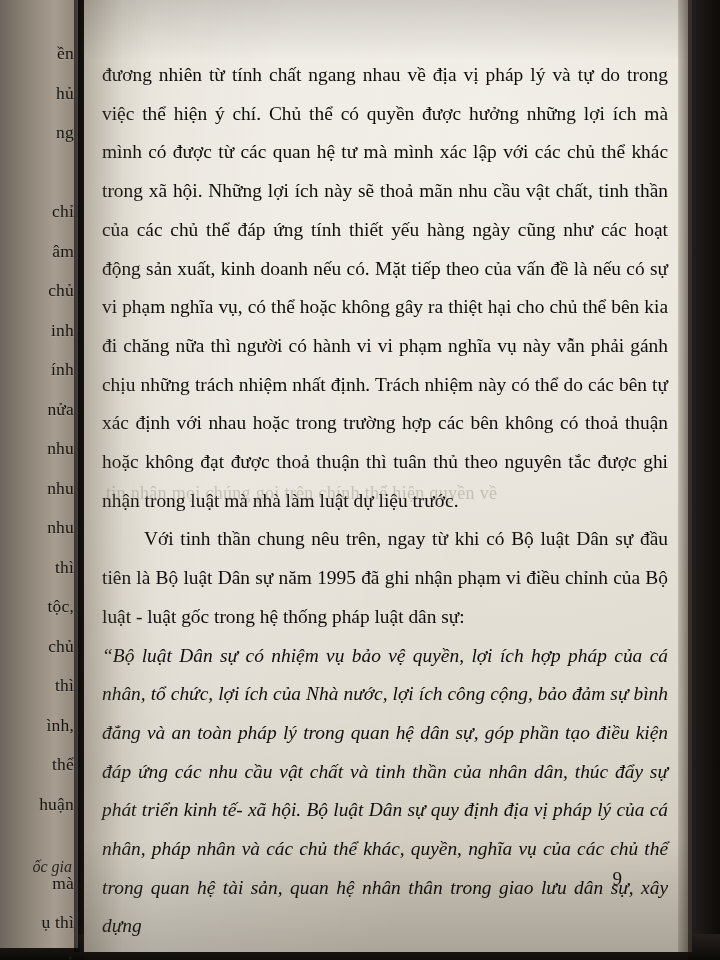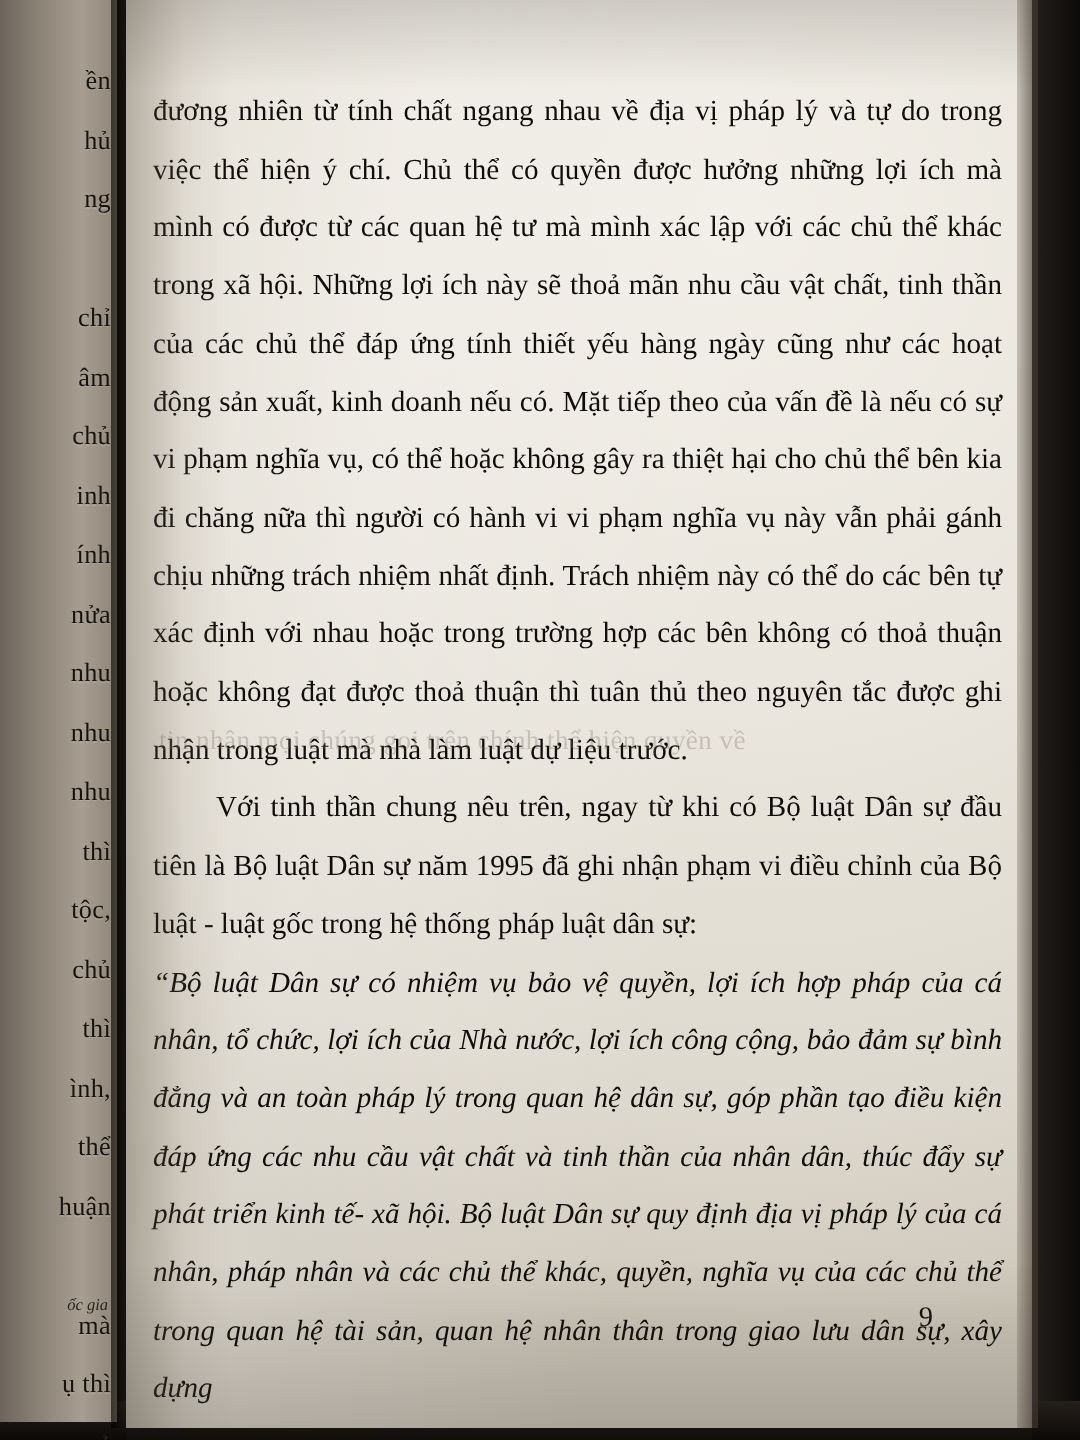--- a/index.html
+++ b/index.html
@@ -58,21 +58,21 @@
     white-space: pre;
     text-shadow: 0 1px 0 rgba(255,255,255,0.12);
   }
   .left-page .folio {
     position: absolute;
     left: 0; bottom: 72px;
     width: 78px;
     text-align: right;
     padding-right: 6px;
     box-sizing: border-box;
-    font-size: 11px;
+    font-size: 16px;
     color: #2a2520;
     font-style: italic;
   }
 
   
   .gutter {
     position: absolute;
     left: 74px; top: 0;
     width: 30px; height: 952px;
     background: linear-gradient(90deg, rgba(0,0,0,0.62) 0%, rgba(40,34,28,0.30) 45%, rgba(255,255,255,0.0) 100%);

